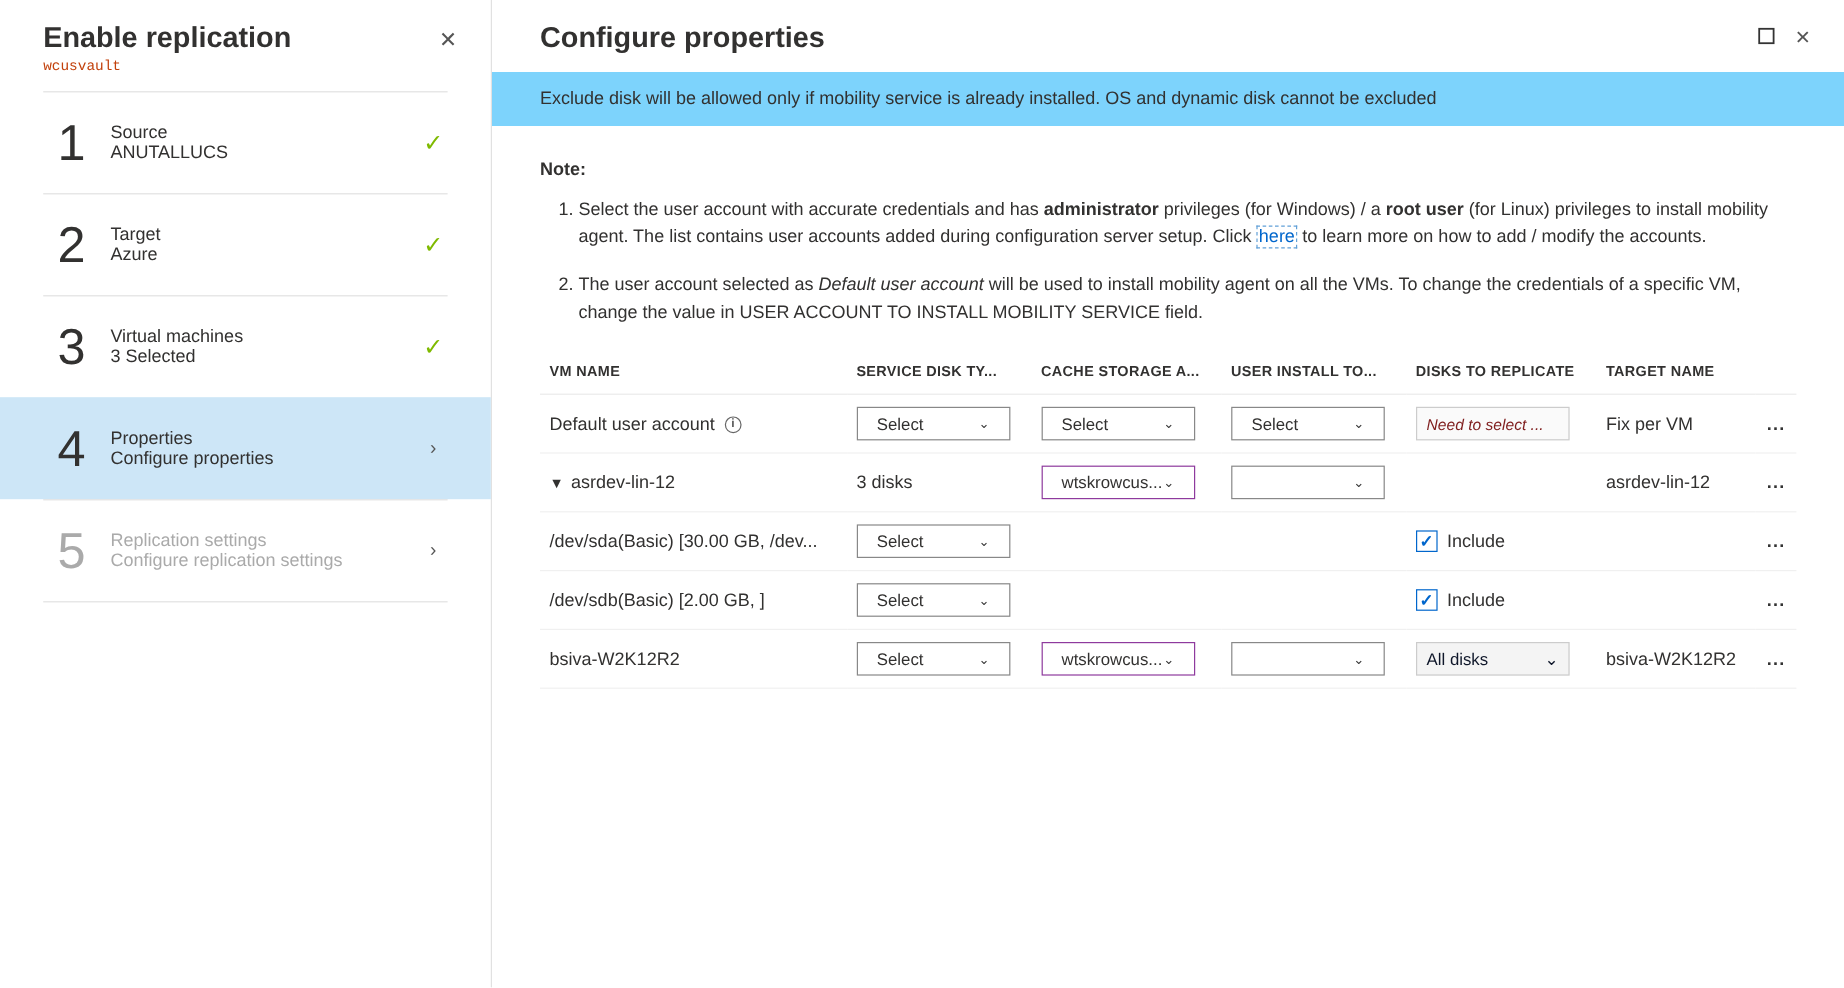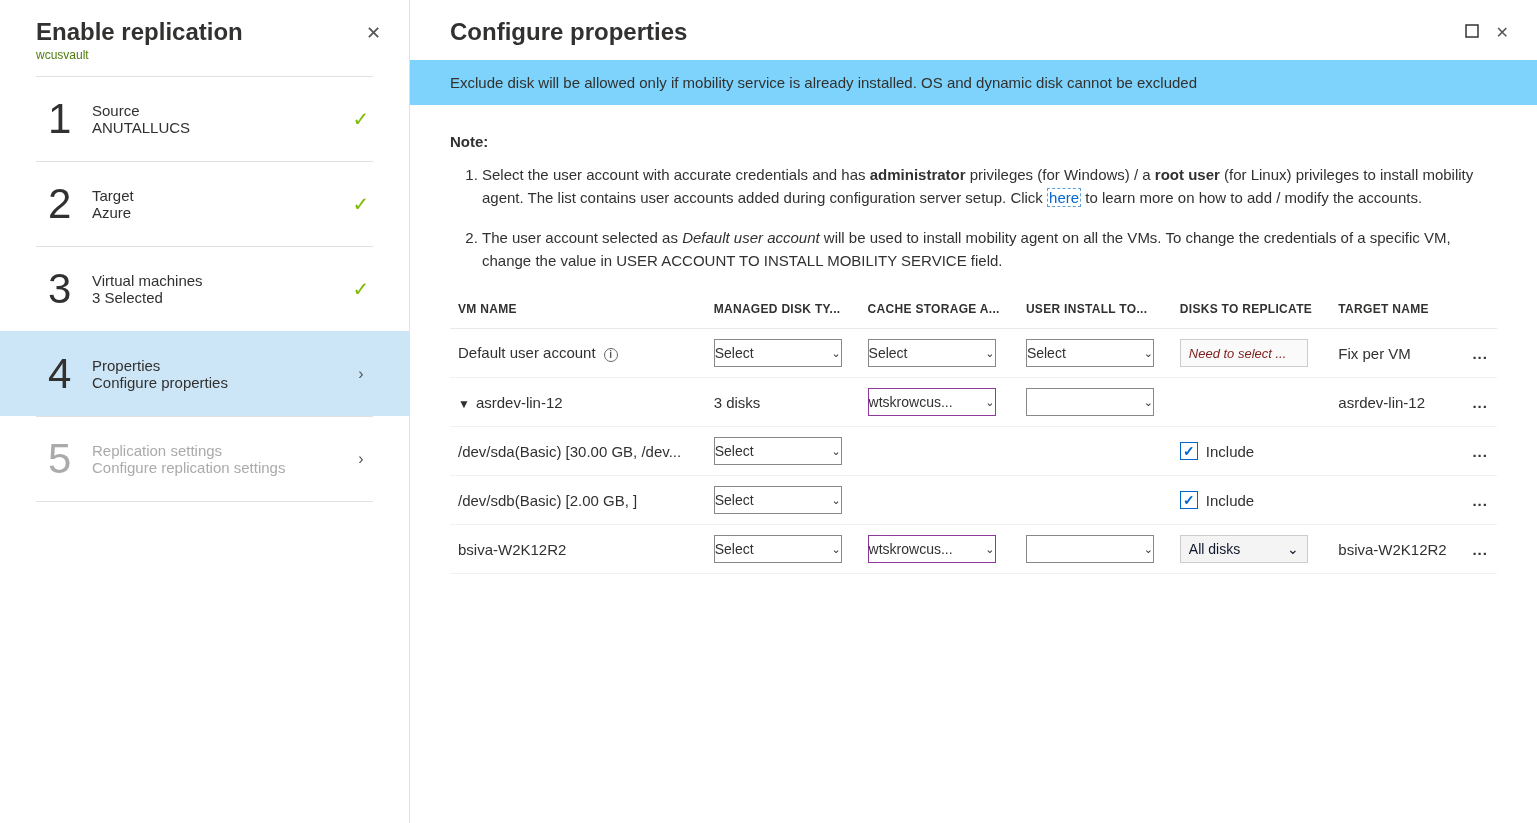--- a/index.html
+++ b/index.html
@@ -1,20 +1,20 @@
 <!DOCTYPE html>
 <html><head>
 <meta charset="utf-8">
 <style>
 * { box-sizing: border-box; margin: 0; padding: 0; font-family: "Segoe UI", Arial, sans-serif; }
 body { display: flex; width: 1537px; height: 823px; background: #fff; color: #323130; }
 .left-panel { width: 410px; border-right: 1px solid #e1e1e1; padding: 18px 0 0 0; }
 .left-header { display: flex; justify-content: space-between; align-items: flex-start; padding: 0 24px 14px 36px; }
 .left-title { font-size: 24px; font-weight: 600; }
-.left-sub { font-size: 12px; color: #4d7c0f; margin-top: 2px; }
+.left-sub { font-size: 12px; color: #c2410c; margin-top: 2px; font-family: Liberation Mono, monospace; }
 .close-x { font-size: 18px; color: #555; cursor: pointer; padding: 4px; }
 .steps { padding: 0 36px; }
 .step { display: flex; align-items: center; padding: 18px 0 18px 12px; border-top: 1px solid #e1e1e1; }
 .step:last-child { border-bottom: 1px solid #e1e1e1; }
 .step-num { font-size: 42px; font-weight: 300; width: 44px; text-align: left; }
 .step-body { flex: 1; }
 .step-line1 { font-size: 15px; }
 .step-line2 { font-size: 15px; }
 .step-icon { width: 24px; text-align: center; }
 .step.active { background: #cde6f7; margin: 0 -36px; padding-left: 48px; padding-right: 36px; border-top-color: transparent; }
@@ -30,21 +30,21 @@
 .hdr-icons svg, .hdr-icons .x { width: 16px; height: 16px; cursor: pointer; }
 .banner { background: #7dd3fc; padding: 14px 40px; font-size: 15px; }
 .content { padding: 28px 40px; }
 .note-label { font-weight: 700; font-size: 15px; margin-bottom: 14px; }
 ol.notes { padding-left: 32px; }
 ol.notes li { font-size: 15px; line-height: 1.5; margin-bottom: 18px; }
 ol.notes a { color: #0066cc; text-decoration: none; border: 1px dashed #61a0d7; padding: 0 1px; }
 .table { width: 100%; margin-top: 18px; border-collapse: collapse; }
 .table th { text-align: left; font-size: 12px; font-weight: 700; letter-spacing: 0.3px; padding: 12px 8px; border-bottom: 1px solid #eaeaea; white-space: nowrap; }
 .table td { padding: 10px 8px; border-bottom: 1px solid #f0f0f0; font-size: 15px; vertical-align: middle; }
-.sel { width: 128px; height: 28px; border: 1px solid #888; background: #fff; display: flex; align-items: center; justify-content: space-between; padding: 0 0; font-size: 14px; cursor: pointer; }
+.sel { width: 128px; height: 28px; border: 1px solid #888; background: #fff; display: flex; align-items: center; justify-content: space-between; padding: 0 16px; font-size: 14px; cursor: pointer; }
 .sel.empty { color: #666; }
 .sel.hl { border-color: #8e3a9d; }
 .sel .arr { font-size: 11px; color: #333; }
 .need { width: 128px; height: 28px; border: 1px solid #ccc; background: #fafafa; display: flex; align-items: center; padding: 0 8px; font-size: 13px; font-style: italic; color: #7f1d1d; }
 .alldisks { width: 128px; height: 28px; border: 1px solid #ccc; background: #f4f4f4; display: flex; align-items: center; justify-content: space-between; padding: 0 8px; font-size: 14px; color: #0f172a; }
 .cbwrap { display: flex; align-items: center; gap: 8px; }
 .cb { width: 18px; height: 18px; border: 1px solid #0066cc; display: flex; align-items: center; justify-content: center; color: #0066cc; font-weight: bold; font-size: 14px; }
 .ellipsis { font-size: 20px; color: #333; font-weight: bold; letter-spacing: 1px; cursor: pointer; text-align: center; }
 .expand-tri { display:inline-block; margin-right: 6px; font-size: 12px; }
 .info-ic { display: inline-flex; width: 14px; height: 14px; border: 1px solid #666; border-radius: 50%; align-items: center; justify-content: center; font-size: 10px; font-weight: bold; color: #555; margin-left: 4px; vertical-align: middle; }
@@ -120,21 +120,21 @@
     <div class="note-label">Note:</div>
     <ol class="notes">
       <li><span>Select the user account with accurate credentials and has </span><b>administrator</b><span> privileges (for Windows) / a </span><b>root user</b><span> (for Linux) privileges to install mobility agent. The list contains user accounts added during configuration server setup. Click </span><a href="#">here</a><span> to learn more on how to add / modify the accounts.</span></li>
       <li><span>The user account selected as </span><i>Default user account</i><span> will be used to install mobility agent on all the VMs. To change the credentials of a specific VM, change the value in USER ACCOUNT TO INSTALL MOBILITY SERVICE field.</span></li>
     </ol>
 
     <table class="table">
       <thead>
         <tr>
           <th>VM NAME</th>
-          <th>MANAGED DISK TY...</th>
+          <th>SERVICE DISK TY...</th>
           <th>CACHE STORAGE A...</th>
           <th>USER INSTALL TO...</th>
           <th>DISKS TO REPLICATE</th>
           <th>TARGET NAME</th>
           <th></th>
         </tr>
       </thead>
       <tbody>
         <tr>
           <td><span>Default user account</span> <span class="info-ic">i</span></td>

